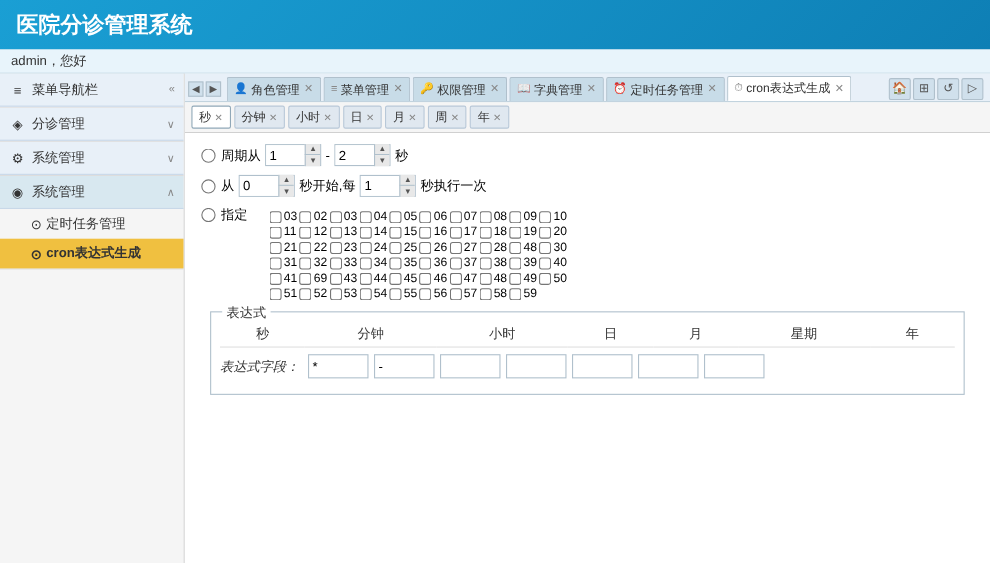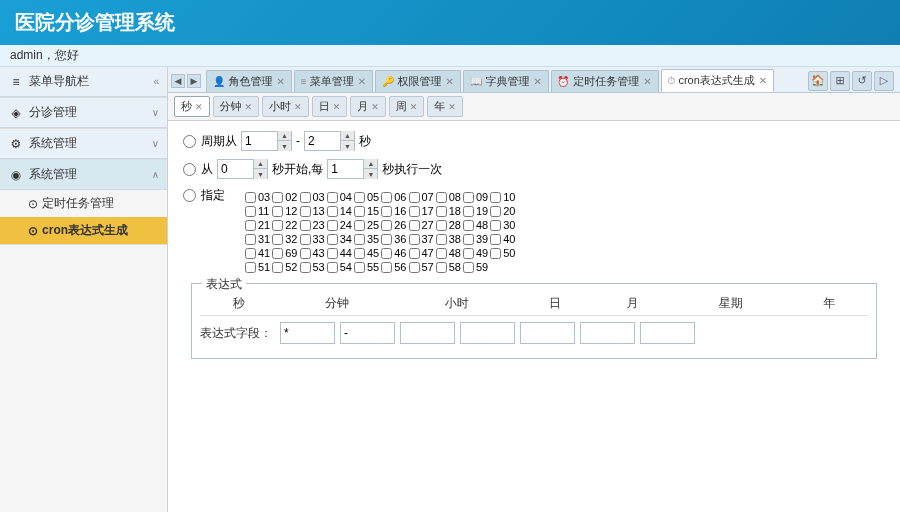--- a/index.html
+++ b/index.html
@@ -284,20 +284,21 @@
     .expr-row {
       display: flex;
       align-items: center;
       margin-bottom: 6px;
       font-size: 12px;
     }
     .expr-row label {
       width: 80px;
       flex-shrink: 0;
       color: #333;
+      font-style: italic;
     }
     .expr-input {
       width: 55px;
       height: 22px;
       border: 1px solid #b0c0cc;
       padding: 0 3px;
       font-size: 12px;
       margin-right: 5px;
     }
     .expr-input-full {

